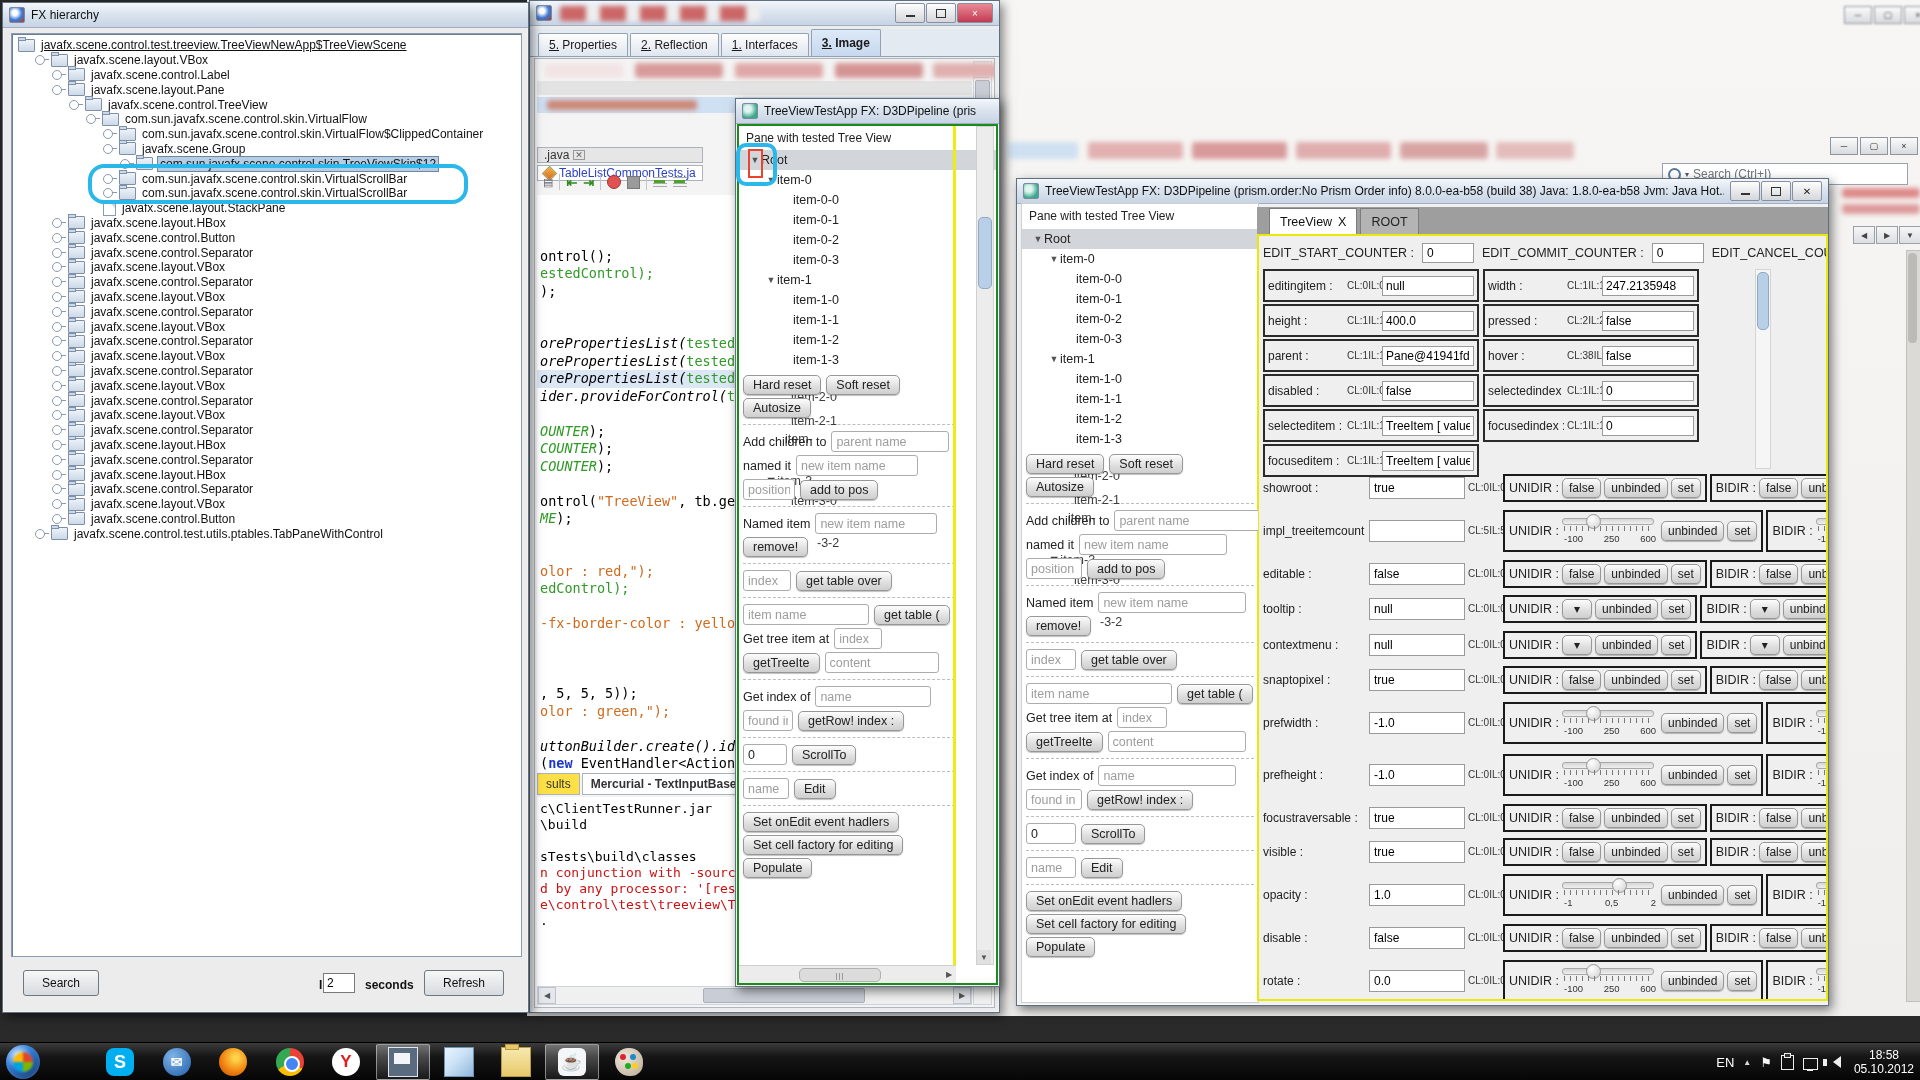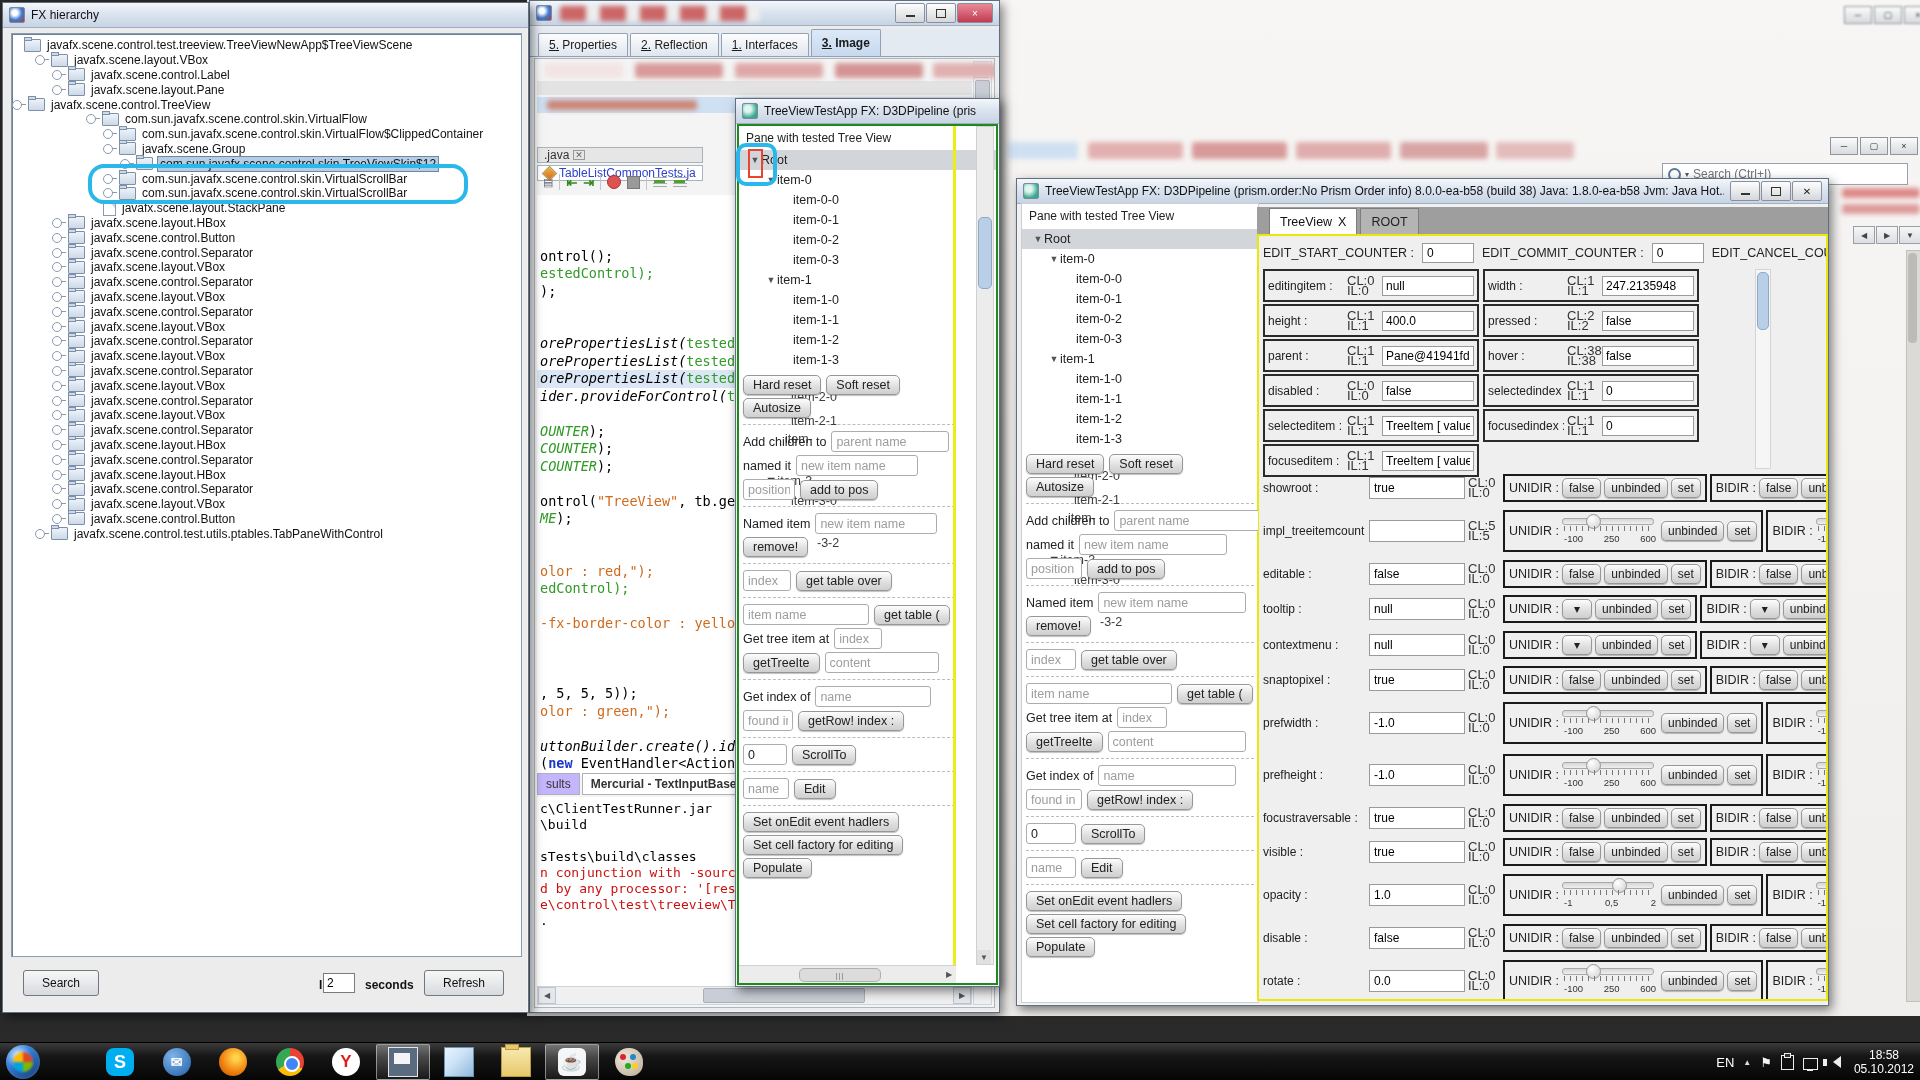--- a/index.html
+++ b/index.html
@@ -83,21 +83,21 @@
   #nest-code{position:absolute;left:2px;top:136px;right:22px;height:581px;background:#fff;overflow:hidden;
              font-family:"DejaVu Sans Mono",monospace;font-size:13.5px;line-height:17.5px;color:#000;}
   .cline{white-space:pre;padding-left:3px;height:17.5px;}
   .cline.hl{background:#dce7f6;}
   .c-g{color:#2f9a26;}
   .c-gi{color:#2f9a26;font-style:italic;}
   .c-it{font-style:italic;}
   .c-s{color:#cf6a1d;}
   .c-kw{color:#1b36c8;font-weight:bold;}
   #nest-btabs{position:absolute;left:2px;top:714px;height:22px;display:flex;gap:2px;}
-  .btab{display:flex;align-items:center;border:1px solid #aab2bc;background:#c4b5fd;font-size:12px;color:#333;padding:0 8px;height:20px;}
+  .btab{display:flex;align-items:center;border:1px solid #aab2bc;background:#fde047;font-size:12px;color:#333;padding:0 8px;height:20px;}
   .btab.act{background:#fff;font-weight:bold;}
   #nest-console{position:absolute;left:2px;top:738px;right:22px;height:194px;background:#fff;overflow:hidden;
                 font-family:"DejaVu Sans Mono",monospace;font-size:13px;line-height:16px;color:#000;padding:4px 0 0 3px;}
   .conline{white-space:pre;}
   .conline.err{color:#cc1111;}
   #nest-hscroll{position:absolute;left:2px;bottom:2px;height:17px;right:22px;background:#f0f0f0;border:1px solid #cfd4da;}
   #nest-hscroll .arr{position:absolute;top:0;width:16px;height:15px;background:#e4e7eb;border:1px solid #bfc4ca;
                      font-size:8px;color:#555;display:flex;align-items:center;justify-content:center;}
   #nest-hscroll .thumb{position:absolute;left:165px;top:1px;width:160px;height:13px;background:#c9ced6;border:1px solid #aab0b8;border-radius:2px;}
   #nest-vscroll{position:absolute;right:2px;top:2px;width:17px;bottom:2px;background:#f0f0f0;border:1px solid #cfd4da;}
@@ -138,21 +138,21 @@
   .mwtab.sel{background:#fff;color:#111;}
   .mwtab.idle{background:#b4b4b4;color:#222;}
   #mw-panel{position:absolute;left:240px;top:55px;right:0;height:767px;background:#efefef;border:2px solid #e8e80a;
             box-sizing:border-box;overflow:hidden;padding:4px 0 0 4px;}
   #counters{display:flex;align-items:center;gap:8px;white-space:nowrap;height:26px;overflow:hidden;font-size:12.5px;color:#222;}
   .cntinput{width:52px;height:20px;border:1px solid #9a9a9a;background:#fff;font-size:12px;padding:0 4px;box-sizing:border-box;}
   #boxes-wrap{position:relative;margin-top:3px;height:201px;}
   #prop-boxes{display:grid;grid-template-columns:216px 216px;gap:2px 4px;}
   .pbox{border:2px solid #2a2a2a;background:#efefef;height:29px;display:flex;align-items:center;padding:0 3px;gap:3px;overflow:hidden;}
   .pbox .nm{font-size:12px;color:#222;flex:1;white-space:nowrap;overflow:hidden;}
-  .clil{display:flex;flex-direction:column;font-size:13px;line-height:10px;color:#333;width:32px;flex:0 0 auto;justify-content:space-between;}
+  .clil{display:flex;flex-direction:row;font-size:10px;line-height:10px;color:#333;width:32px;flex:0 0 auto;justify-content:space-between;}
   .pbox input{width:92px;height:20px;border:1px solid #9a9a9a;background:#fff;font-size:12px;padding:0 3px;box-sizing:border-box;flex:0 0 auto;}
   #boxes-scroll{position:absolute;left:492px;top:0;width:14px;height:198px;background:#f6f6f6;border:1px solid #d5d5d5;}
   #boxes-scroll .thumb{position:absolute;left:1px;top:2px;width:10px;height:56px;background:#b9cfe8;border:1px solid #8fa8c4;border-radius:5px;}
   .prow{display:flex;align-items:center;position:relative;margin-top:2px;}
   .prow .nm{width:106px;font-size:12px;color:#222;white-space:nowrap;overflow:hidden;flex:0 0 auto;}
   .prow .val{width:96px;height:22px;border:1px solid #9a9a9a;background:#fff;font-size:12px;padding:0 4px;box-sizing:border-box;flex:0 0 auto;}
   .prow .clil{margin-left:3px;}
   .bindbox{border:2px solid #1a1a1a;background:#efefef;display:flex;align-items:center;gap:3px;padding:2px 4px;margin-left:3px;flex:0 0 auto;}
   .bindbox .bl{font-size:12.5px;color:#222;white-space:nowrap;}
   .bindbox .fxbtn{padding:2px 6px;font-size:12px;}
@@ -383,40 +383,40 @@
       </div>
   </div>
 
   <div class="win" id="fx-win">
     <div class="titlebar">
       <span class="appicon"></span>
       <span class="titletext">FX hierarchy</span>
     </div>
     <div id="fx-tree-panel">
       <div id="fx-tree" style="padding-top:4px;">
-          <div class="strow" style="padding-left: 12px;">
+          <div class="strow" style="padding-left: 6px; text-decoration: underline;">
             <span class="sficon"></span>
             <span class="stlabel">javafx.scene.control.test.treeview.TreeViewNewApp$TreeViewScene</span>
           </div>
           <div class="strow" style="padding-left: 23px;">
             <span class="handle"></span>
             <span class="sficon"></span>
             <span class="stlabel">javafx.scene.layout.VBox</span>
           </div>
           <div class="strow" style="padding-left: 40px;">
             <span class="handle"></span>
             <span class="sficon"></span>
             <span class="stlabel">javafx.scene.control.Label</span>
           </div>
           <div class="strow" style="padding-left: 40px;">
             <span class="handle"></span>
             <span class="sficon"></span>
             <span class="stlabel">javafx.scene.layout.Pane</span>
           </div>
-          <div class="strow" style="">
+          <div class="strow" style="padding-left: 57px;">
             <span class="handle"></span>
             <span class="sficon"></span>
             <span class="stlabel">javafx.scene.control.TreeView</span>
           </div>
           <div class="strow" style="padding-left: 74px;">
             <span class="handle"></span>
             <span class="sficon"></span>
             <span class="stlabel">com.sun.javafx.scene.control.skin.VirtualFlow</span>
           </div>
           <div class="strow" style="padding-left: 91px;">

